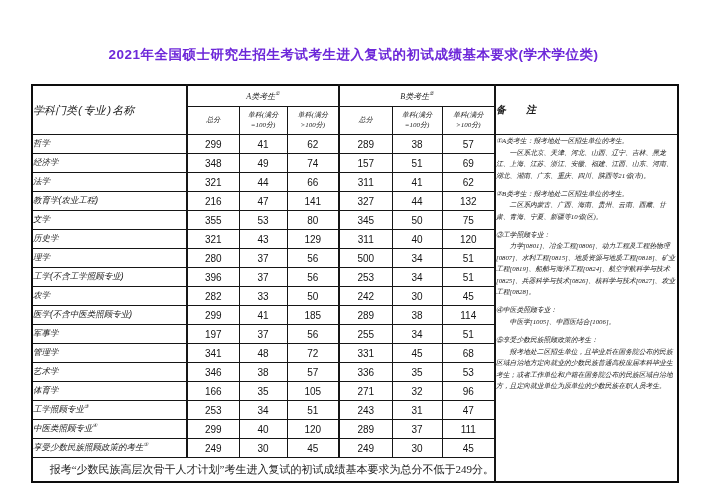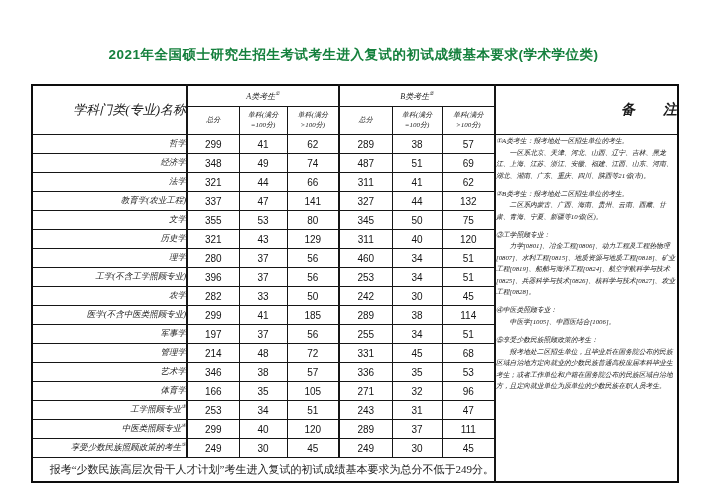--- a/index.html
+++ b/index.html
@@ -17,21 +17,21 @@
   }
   .page-title {
     position: absolute;
     top: 46px;
     left: 0;
     width: 707px;
     text-align: center;
     font-size: 13.5px;
     font-weight: bold;
     letter-spacing: 0.5px;
-    color: #15803d;
+    color: #6d28d9;
   }
   table.score-table {
     position: absolute;
     left: 31px;
     top: 84px;
     width: 646px;
     border-collapse: collapse;
     table-layout: fixed;
     background: #fff;
   }
@@ -48,51 +48,51 @@
   .group-head {
     height: 20px;
     font-size: 8px;
     font-weight: normal;
     font-style: italic;
     font-family: "Liberation Serif", serif;
     text-align: center;
     vertical-align: middle;
   }
   .name-head {
-    font-size: 13px;
+    font-size: 11px;
     font-weight: normal;
     font-style: italic;
-    font-family: Liberation Serif, serif;
-    text-align: right;
+    font-family: Liberation Mono, monospace;
+    text-align: left;
     vertical-align: middle;
   }
   .sub-head {
     height: 27px;
     font-size: 7px;
     font-weight: normal;
     font-style: italic;
     font-family: "Liberation Serif", serif;
     text-align: center;
     vertical-align: middle;
     line-height: 1.35;
   }
   .remark-head {
-    font-size: 14px;
+    font-size: 10px;
     font-weight: bold;
     font-style: italic;
     font-family: Liberation Sans, sans-serif;
-    text-align: right;
+    text-align: left;
     vertical-align: middle;
   }
   td.name-cell {
     height: 18px;
     font-size: 8.5px;
     font-style: italic;
-    font-family: Liberation Serif, serif;
-    text-align: right;
+    font-family: Liberation Sans, sans-serif;
+    text-align: left;
     padding-left: 4px;
     vertical-align: middle;
     white-space: nowrap;
   }
   td.num-cell {
     font-size: 10px;
     font-family: "Liberation Sans", sans-serif;
     text-align: center;
     vertical-align: middle;
     color: #141414;
@@ -176,36 +176,36 @@
           <div class="remark-p indent">中医学[1005]、中西医结合[1006]。</div>
           <div class="remark-p gap">⑤享受少数民族照顾政策的考生：</div>
           <div class="remark-p indent">报考地处二区招生单位，且毕业后在国务院公布的民族区域自治地方定向就业的少数民族普通高校应届本科毕业生考生；或者工作单位和户籍在国务院公布的民族区域自治地方，且定向就业单位为原单位的少数民族在职人员考生。</div>
         </td>
       </tr>
       <tr>
         <td class="name-cell"><span>经济学</span></td>
         <td class="num-cell thick-left">348</td>
         <td class="num-cell">49</td>
         <td class="num-cell">74</td>
-        <td class="num-cell thick-left">487</td>
+        <td class="num-cell thick-left">157</td>
         <td class="num-cell">51</td>
         <td class="num-cell">69</td>
       </tr>
       <tr>
         <td class="name-cell"><span>法学</span></td>
         <td class="num-cell thick-left">321</td>
         <td class="num-cell">44</td>
         <td class="num-cell">66</td>
         <td class="num-cell thick-left">311</td>
         <td class="num-cell">41</td>
         <td class="num-cell">62</td>
       </tr>
       <tr>
         <td class="name-cell"><span>教育学(农业工程)</span></td>
-        <td class="num-cell thick-left">337</td>
+        <td class="num-cell thick-left">216</td>
         <td class="num-cell">47</td>
         <td class="num-cell">141</td>
         <td class="num-cell thick-left">327</td>
         <td class="num-cell">44</td>
         <td class="num-cell">132</td>
       </tr>
       <tr>
         <td class="name-cell"><span>文学</span></td>
         <td class="num-cell thick-left">355</td>
         <td class="num-cell">53</td>
@@ -221,21 +221,21 @@
         <td class="num-cell">129</td>
         <td class="num-cell thick-left">311</td>
         <td class="num-cell">40</td>
         <td class="num-cell">120</td>
       </tr>
       <tr>
         <td class="name-cell"><span>理学</span></td>
         <td class="num-cell thick-left">280</td>
         <td class="num-cell">37</td>
         <td class="num-cell">56</td>
-        <td class="num-cell thick-left">460</td>
+        <td class="num-cell thick-left">500</td>
         <td class="num-cell">34</td>
         <td class="num-cell">51</td>
       </tr>
       <tr>
         <td class="name-cell"><span>工学(不含工学照顾专业)</span></td>
         <td class="num-cell thick-left">396</td>
         <td class="num-cell">37</td>
         <td class="num-cell">56</td>
         <td class="num-cell thick-left">253</td>
         <td class="num-cell">34</td>
@@ -263,21 +263,21 @@
         <td class="name-cell"><span>军事学</span></td>
         <td class="num-cell thick-left">197</td>
         <td class="num-cell">37</td>
         <td class="num-cell">56</td>
         <td class="num-cell thick-left">255</td>
         <td class="num-cell">34</td>
         <td class="num-cell">51</td>
       </tr>
       <tr>
         <td class="name-cell"><span>管理学</span></td>
-        <td class="num-cell thick-left">214</td>
+        <td class="num-cell thick-left">341</td>
         <td class="num-cell">48</td>
         <td class="num-cell">72</td>
         <td class="num-cell thick-left">331</td>
         <td class="num-cell">45</td>
         <td class="num-cell">68</td>
       </tr>
       <tr>
         <td class="name-cell"><span>艺术学</span></td>
         <td class="num-cell thick-left">346</td>
         <td class="num-cell">38</td>

